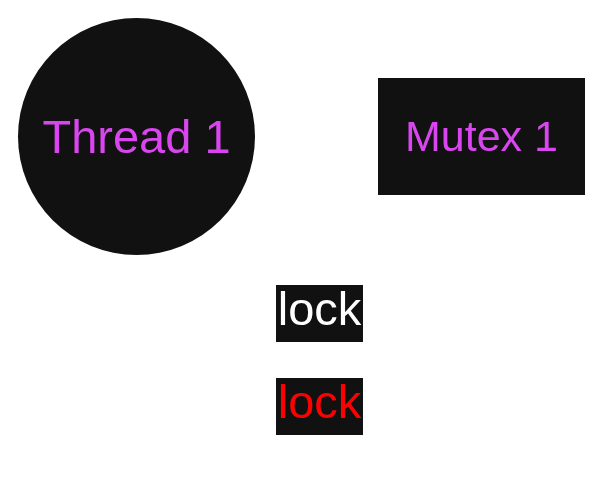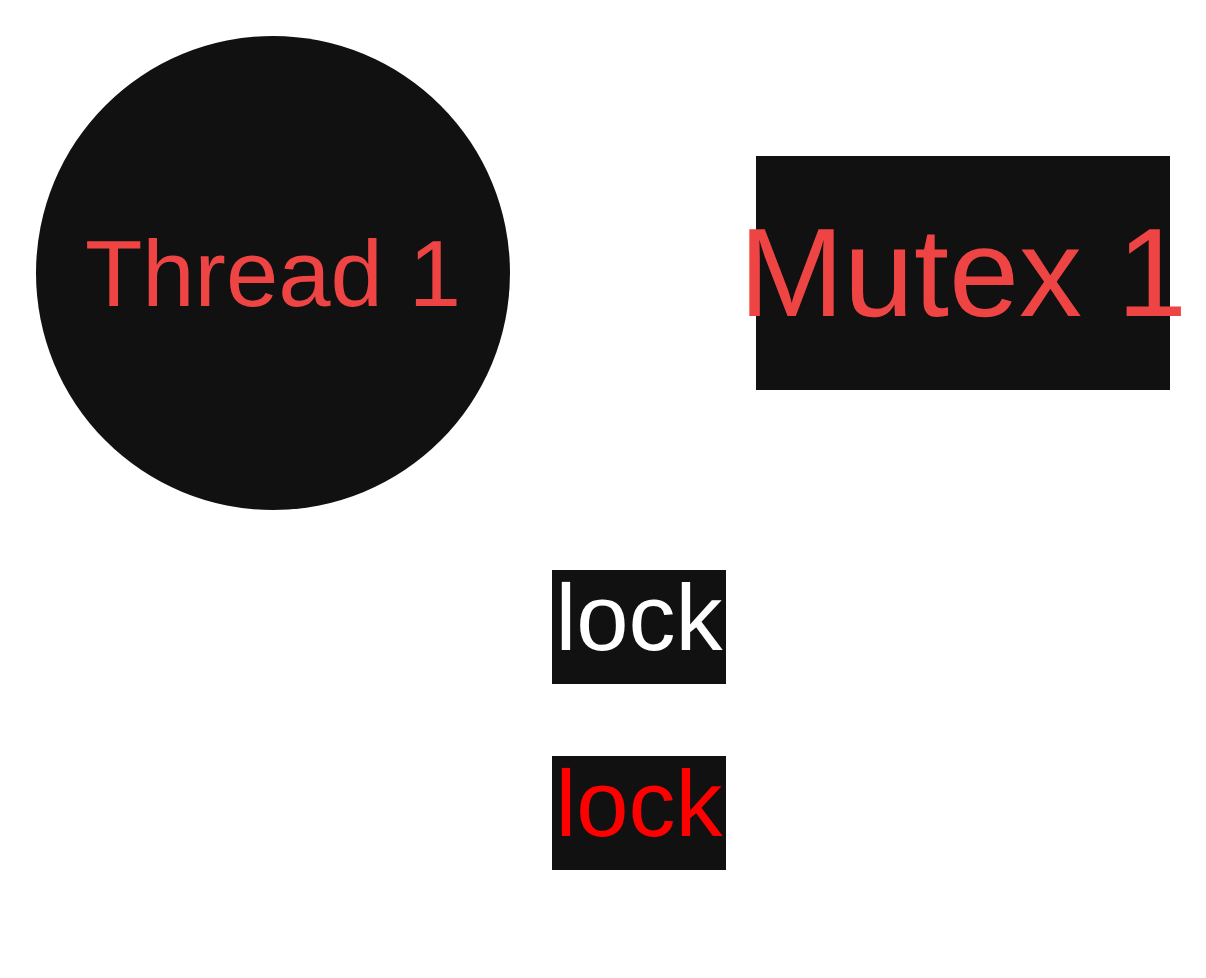--- a/index.html
+++ b/index.html
@@ -1,19 +1,19 @@
 <!DOCTYPE html>
 <html><head>
 <meta charset="utf-8">
 <style>
   html, body { margin:0; padding:0; background:#ffffff; }
   body { width:603px; height:489px; position:relative; overflow:hidden; font-family:"Liberation Sans", sans-serif; }
-  .node { position:absolute; background:#111111; color:#ef4444; display:flex; align-items:center; justify-content:center; box-sizing:border-box; white-space:nowrap; }
+  .node { position:absolute; background:#111111; color:#d946ef; display:flex; align-items:center; justify-content:center; box-sizing:border-box; white-space:nowrap; }
   #thread { left:18px; top:18px; width:237px; height:237px; border-radius:50%; font-size:47px; }
-  #mutex { left:378px; top:78px; width:207px; height:117px; font-size:63px; }
+  #mutex { left:378px; top:78px; width:207px; height:117px; font-size:43px; }
   .lock { position:absolute; left:276px; width:87px; height:57px; background:#111111; display:flex; justify-content:center; font-size:47px; line-height:1; }
   #lock1 { top:285px; }
   #lock2 { top:378px; }
 </style>
 </head>
 <body>
 
 <div id="thread" class="node">
   <span>Thread 1</span>
 </div>

